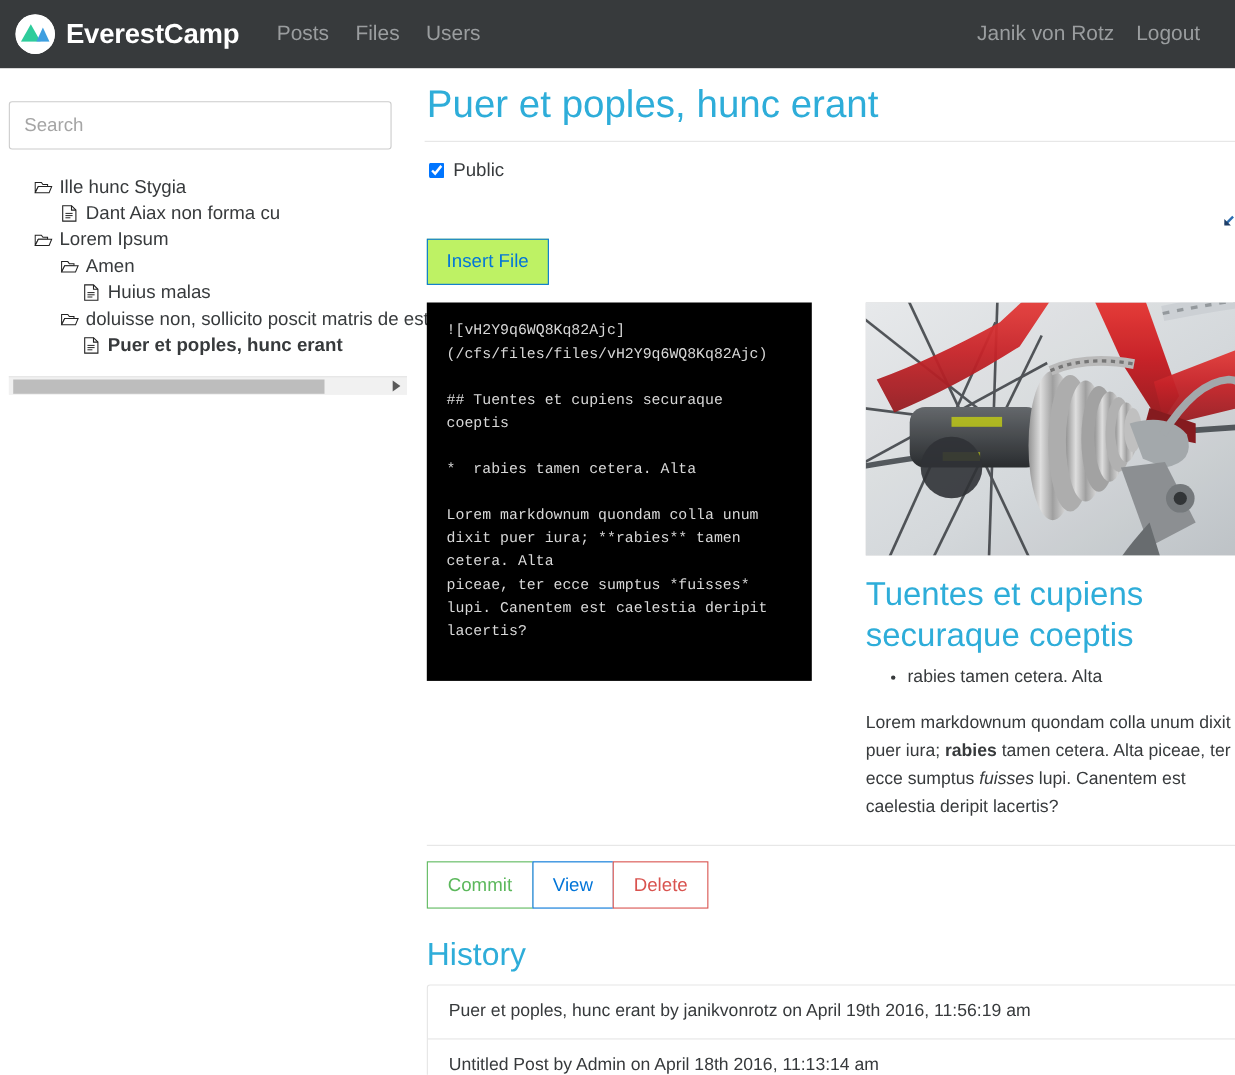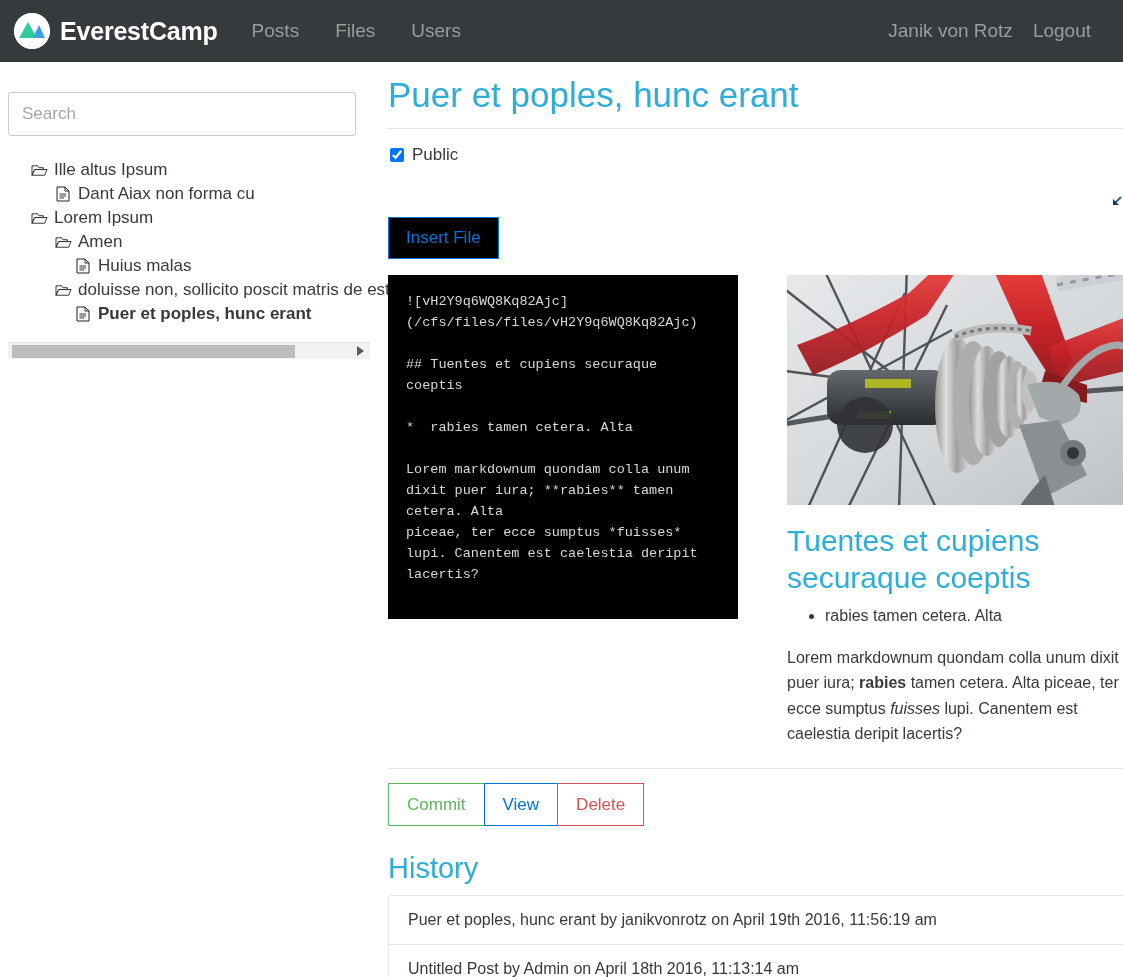--- a/index.html
+++ b/index.html
@@ -31,21 +31,21 @@
   }
   .logo svg { position: absolute; left: 0; top: 0; }
   .brand-text {
     color: #ffffff;
     font-size: 25px;
     font-weight: 600;
     margin-left: 10px;
     letter-spacing: -0.2px;
     white-space: nowrap;
   }
-  .nav-links { display: flex; margin-left: 22px; gap: 12px; }
+  .nav-links { display: flex; margin-left: 22px; }
   .nav-links a {
     color: #9a9d9f;
     text-decoration: none;
     font-size: 19px;
     padding: 0 12px;
     white-space: nowrap;
   }
   .nav-right {
     margin-left: auto;
     display: flex;
@@ -172,21 +172,21 @@
     justify-content: flex-end;
     padding-right: 8px;
     height: 28px;
     align-items: center;
   }
   .expand-icon { cursor: pointer; line-height: 0; }
 
   .insert-wrap { padding: 8px 0 16px 2px; }
   .btn-insert {
     font-size: 17px;
-    background: #000000;
+    background: #bef264;
     border: 1px solid #0275d8;
     color: #0275d8;
     padding: 10px 17px;
     cursor: pointer;
     font-family: "Liberation Sans", sans-serif;
   }
 
   .editor-row { display: flex; gap: 27px; padding-left: 2px; }
   .code-pane {
     width: 350px;
@@ -292,21 +292,21 @@
     <div class="tree">
 
 
       <div class="tree-node depth-1">
         <span class="tico">
           <svg width="17" height="15" viewBox="0 0 18 16">
             <path d="M1 3 L7 3 L8.5 5 L13 5 L13 7 L4 7 L1 13 Z" fill="#ffffff" stroke="#222222" stroke-width="1"></path>
             <path d="M4 7 L17 7 L14.5 13 L1 13 Z" fill="#ffffff" stroke="#222222" stroke-width="1"></path>
           </svg>
         </span>
-        <span class="tree-label">Ille altus Ipsum</span>
+        <span class="tree-label">Ille hunc Stygia</span>
       </div>
 
       <div class="tree-node depth-2">
         <span class="tico">
           <svg width="14" height="16" viewBox="0 0 14 16">
             <path d="M1 1 L9 1 L13 5 L13 15 L1 15 Z" fill="#ffffff" stroke="#222222" stroke-width="1"></path>
             <path d="M9 1 L9 5 L13 5" fill="none" stroke="#222222" stroke-width="1"></path>
             <path d="M3.5 8 H10 M3.5 10 H10 M3.5 12 H8" stroke="#222222" stroke-width="0.9"></path>
           </svg>
         </span>

